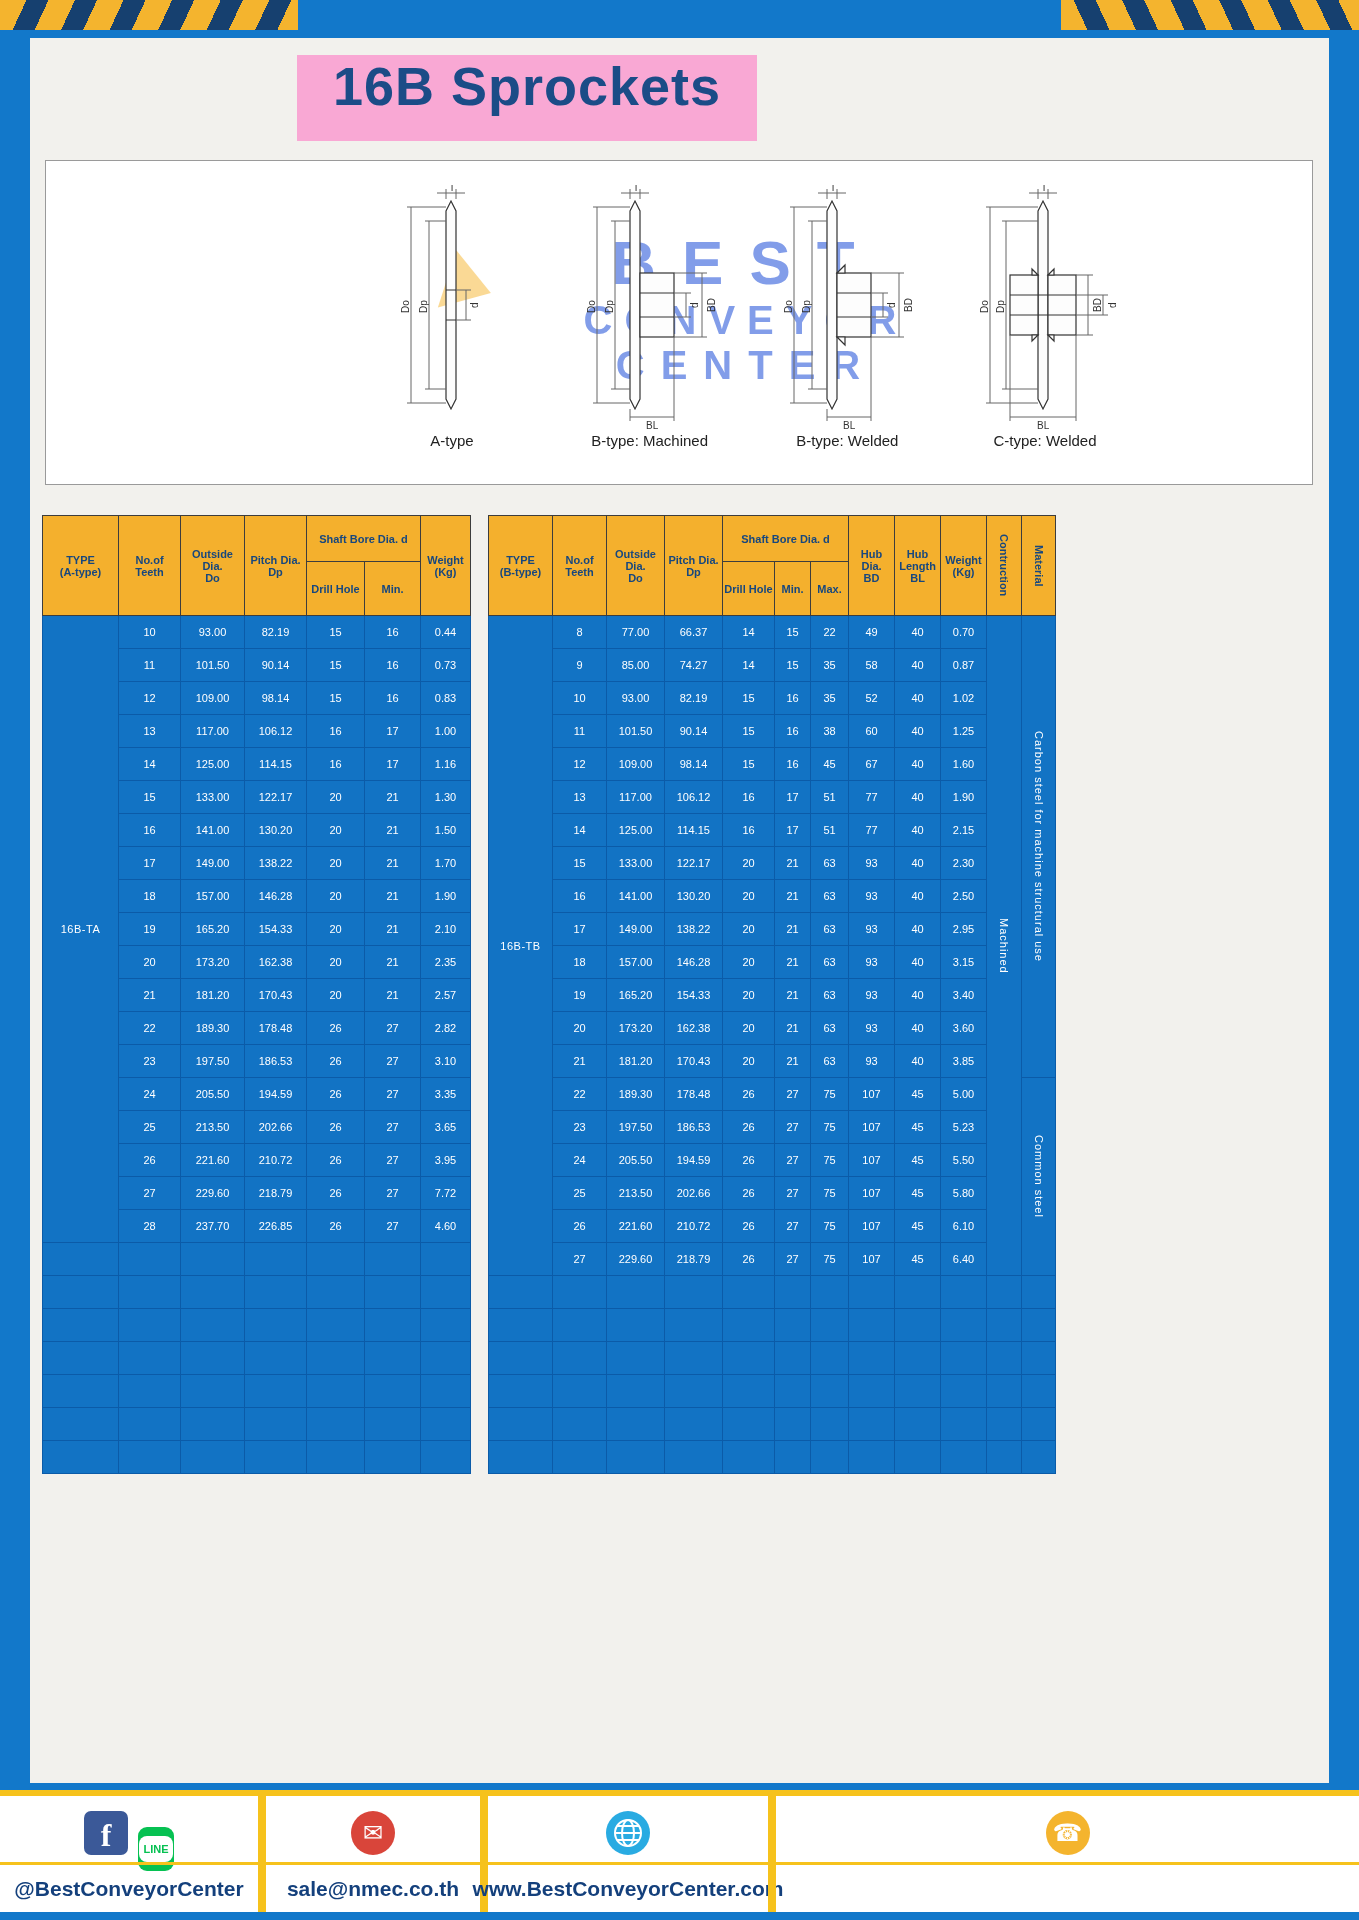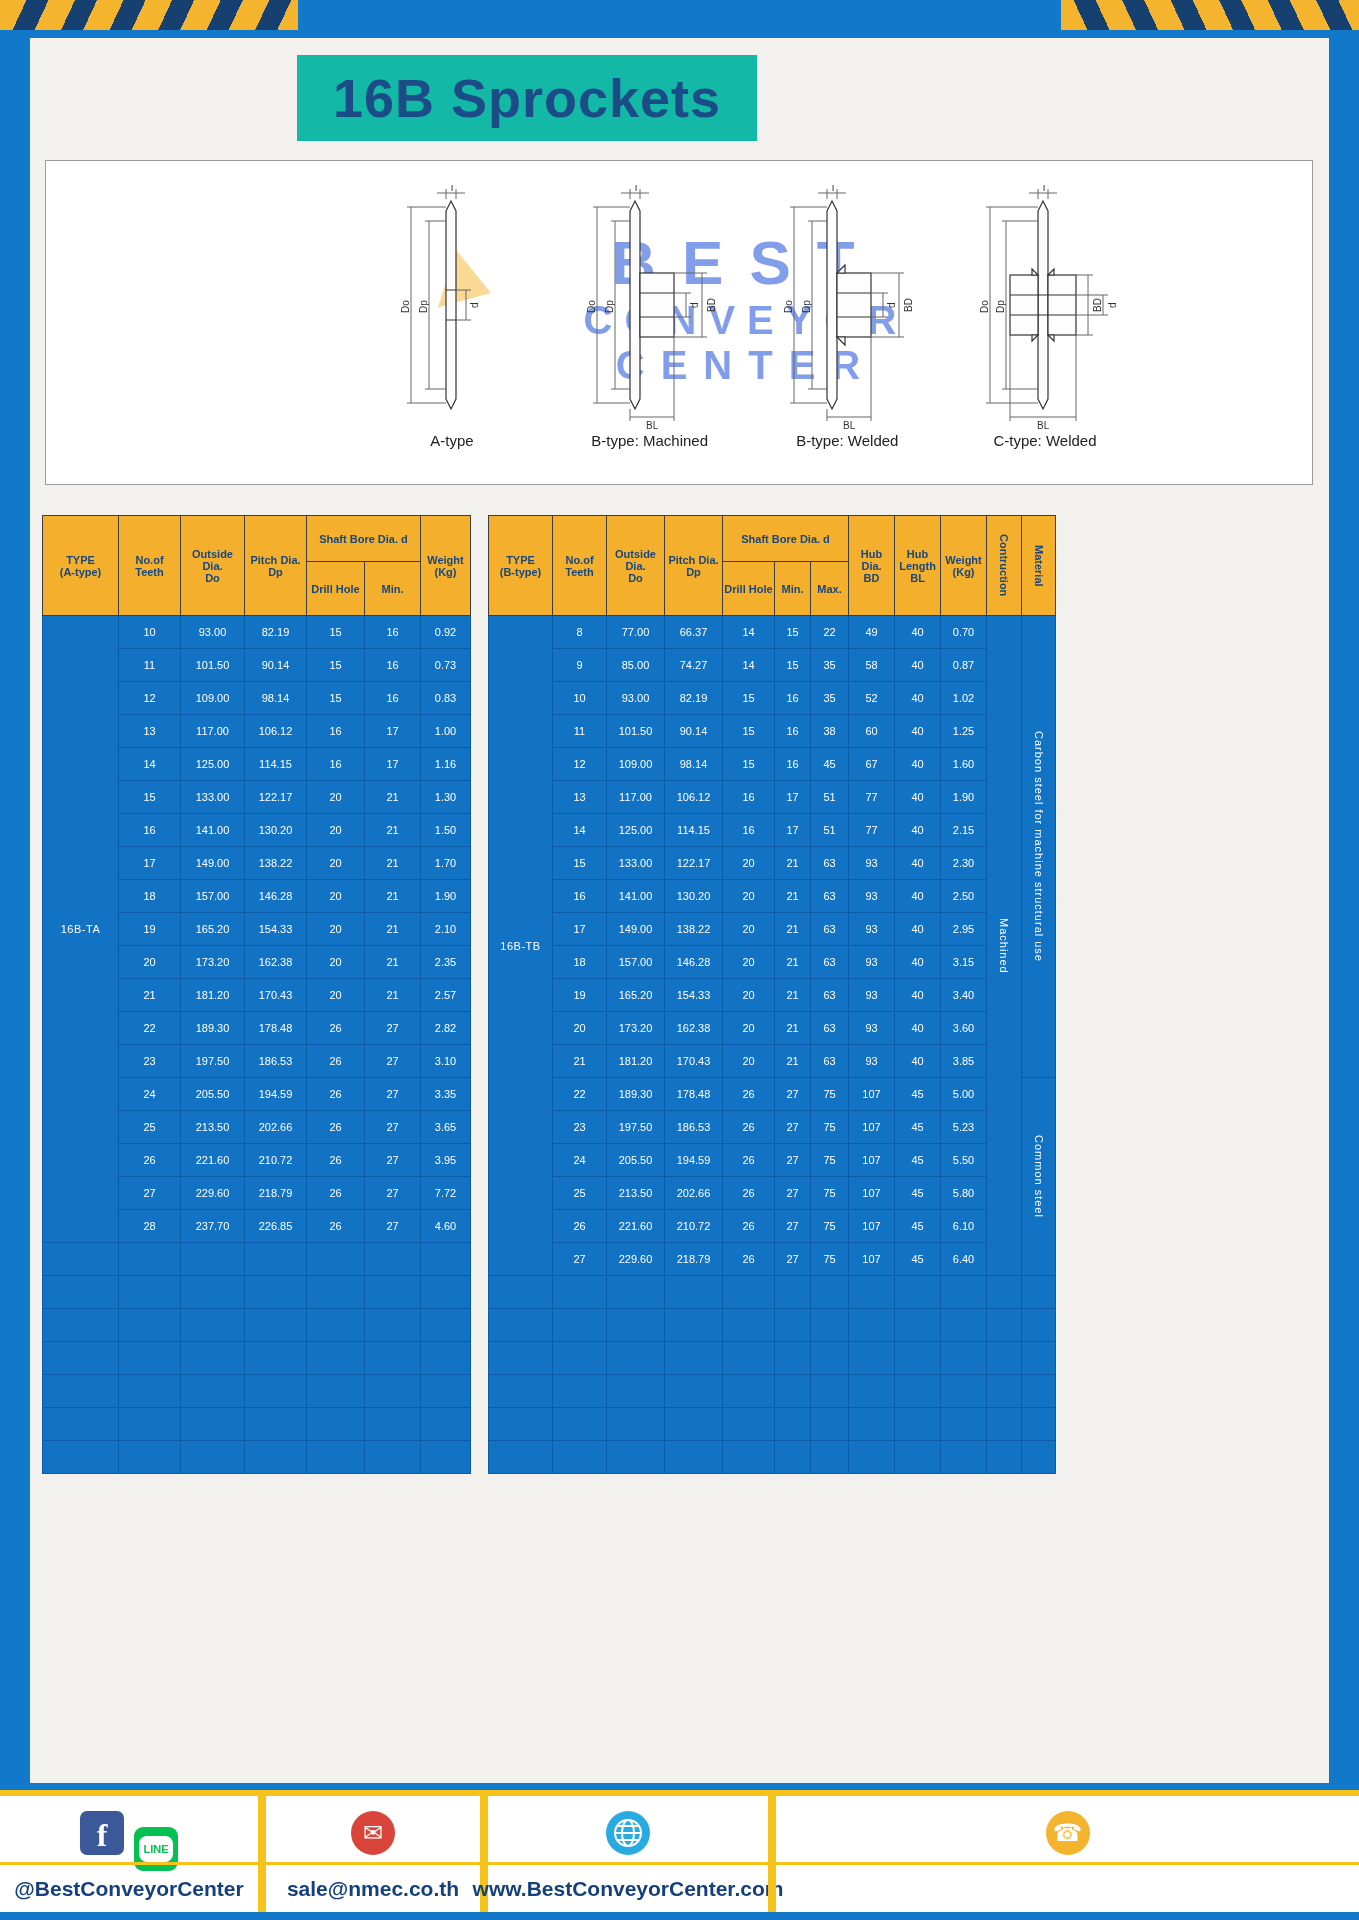--- a/index.html
+++ b/index.html
@@ -10,21 +10,21 @@
   
   .hazard { position:absolute; top:0; height:30px; width:298px;
     background:repeating-linear-gradient(115deg,#F4B42E 0 24px,#16406F 24px 44px); }
   .hazard.left { left:0; }
   .hazard.right { left:1061px;
     background:repeating-linear-gradient(65deg,#F4B42E 0 24px,#16406F 24px 44px); }
 
   .paper { position:absolute; left:30px; top:38px; width:1299px; height:1745px; background:#F2F1ED; }
 
   .title-box { position:absolute; left:267px; top:17px; width:460px; height:86px;
-    background:#14b8a6; display:flex; align-items:center; justify-content:center; }
+    background:#f9a8d4; display:flex; justify-content:center; }
   .title-box h1 { font-size:54px; font-weight:bold; color:#1B4C87; letter-spacing:1px; }
 
   .spec-panel { position:absolute; left:15px; top:122px; width:1268px; height:325px;
     background:#FFFFFF; border:1px solid #9a9a9a; }
   .spec-lines { position:absolute; left:18px; top:86px; color:#17477E; font-weight:bold;
     font-size:17px; line-height:26.5px; white-space:pre; }
   .watermark { position:absolute; left:420px; top:66px; width:560px; text-align:center;
     color:#1d4ed8; opacity:.55; font-weight:bold; pointer-events:none; }
   .watermark .w1 { font-size:62px; letter-spacing:26px; }
   .watermark .w2 { font-size:40px; letter-spacing:12px; }
@@ -62,21 +62,21 @@
   .footer { position:absolute; left:0; top:1790px; width:1359px; height:122px;
     background:#fff; border-top:6px solid #F6C21C; display:flex; }
   .f-sec { display:flex; flex-direction:column; align-items:center; }
   .f-div { width:8px; background:#F6C21C; }
   .f-icons { height:66px; display:flex; align-items:center; gap:10px; padding-top:8px; }
   .f-rule { width:100%; height:3px; background:#F6C21C; }
   .f-label { flex:1; display:flex; align-items:center; font-size:21px; font-weight:bold; color:#14407C; }
   .fb-icon { width:44px; height:44px; background:#3B5998; border-radius:7px; color:#fff;
     font-size:32px; font-weight:bold; font-family:"Liberation Serif",serif;
     display:flex; align-items:flex-end; justify-content:center; line-height:40px; }
-  .line-icon { width:44px; height:44px; background:#06C152; border-radius:9px;
+  .line-icon { width:36px; height:44px; background:#06C152; border-radius:9px;
     display:flex; align-items:center; justify-content:center;margin-top:32px; }
   .line-bubble { background:#fff; border-radius:8px; color:#06C152; font-size:11px;
     font-weight:bold; padding:7px 4px; }
   .circle-icon { width:44px; height:44px; border-radius:50%; display:flex;
     align-items:center; justify-content:center; color:#fff; font-size:24px; }
   .mail-bg { background:#D9453A; }
   .phone-bg { background:#F4B42E; }
   .bottom-strip { position:absolute; left:0; top:1912px; width:1359px; height:8px; background:#1278CA; }
 </style>
 </head>
@@ -270,21 +270,21 @@
       </tr>
     </thead>
     <tbody id="table-a-body">
         <tr>
           <td class="type-cell" rowspan="19">16B-TA</td>
           <td>10</td>
           <td>93.00</td>
           <td>82.19</td>
           <td>15</td>
           <td>16</td>
-          <td>0.92</td>
+          <td>0.44</td>
         </tr>
         <tr>
           <td>11</td>
           <td>101.50</td>
           <td>90.14</td>
           <td>15</td>
           <td>16</td>
           <td>0.73</td>
         </tr>
         <tr>

